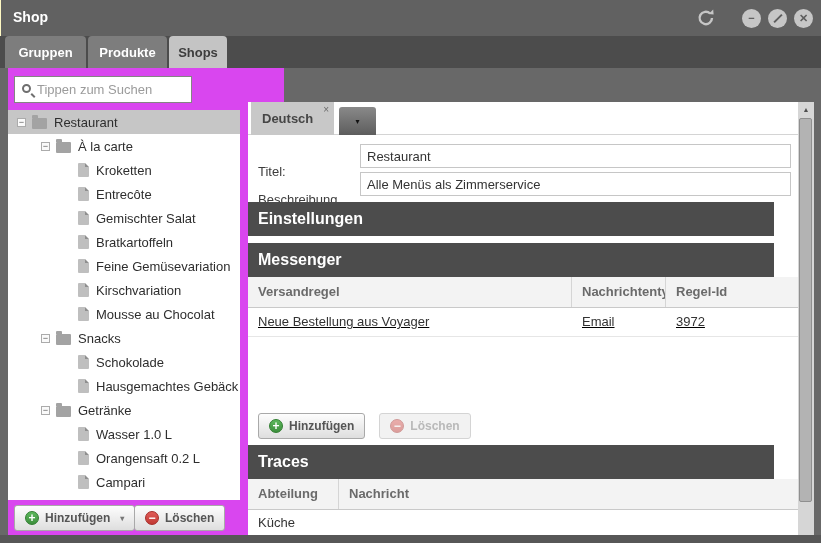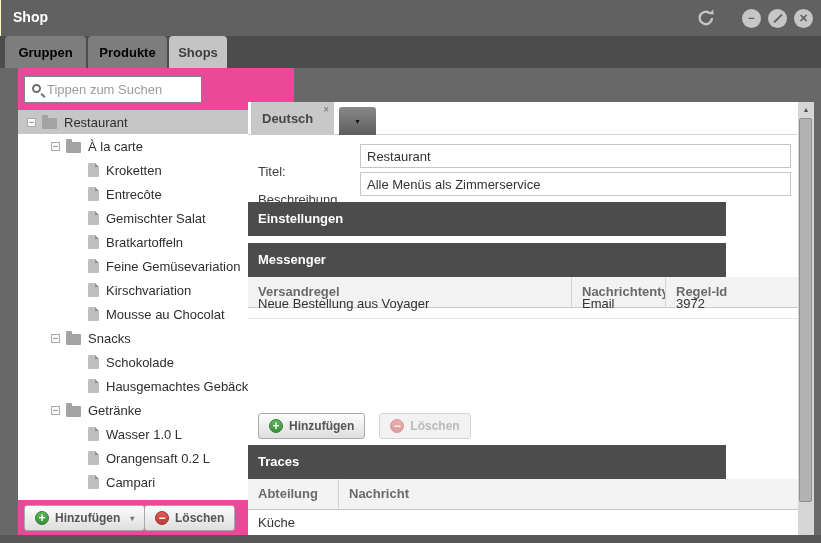--- a/index.html
+++ b/index.html
@@ -12,32 +12,32 @@
   .titlebar { position:absolute; left:0; top:0; right:0; height:36px; background:#616161; border-left:1px solid #fef9c3; }
   .titlebar .title { position:absolute; left:12px; top:9px; color:#fff; font-size:14px; font-weight:bold; }
   .tb-icons { position:absolute; right:8px; top:8px; display:flex; align-items:center; gap:7px; }
   .refresh { width:22px; height:20px; margin-right:18px; }
   .winbtn { width:19px; height:19px; border-radius:50%; background:#c6c6c6; color:#5e5e5e; display:flex; align-items:center; justify-content:center; font-size:11px; font-weight:bold; line-height:1; }
   .winbtn .slash { width:2px; height:11px; background:#5e5e5e; transform:rotate(45deg); }
 
   
   .tabband { position:absolute; left:0; top:36px; right:0; height:32px; background:#4c4c4c; }
   .mtab { position:absolute; top:0; height:32px; display:flex; align-items:center; justify-content:center; font-size:13px; font-weight:bold; border-radius:4px 4px 0 0; cursor:default; }
-  .mtab.inactive { background:#7d7d7d; color:#000000; }
+  .mtab.inactive { background:#7d7d7d; color:#ffffff; }
   .mtab.active   { background:#c4c4c4; color:#3d3d3d; }
   #tab-gruppen  { left:5px;  width:81px; }
   #tab-produkte { left:88px; width:79px; }
   #tab-shops    { left:169px; width:58px;text-align:center; }
 
   
   .content { position:absolute; left:0; top:68px; right:0; bottom:0; background:#686868; }
   .frame-bottom { position:absolute; left:0; bottom:0; right:0; height:8px; background:#575757; z-index:5; }
 
   
-  .leftpanel { position:absolute; left:18px; top:0; width:276px; height:467px; background:#ec4899; }
+  .leftpanel { position:absolute; left:8px; top:0; width:276px; height:467px; background:#d946ef; }
   .searchwrap { position:absolute; left:6px; top:8px; width:178px; height:27px; background:#fff; border:1px solid #848484; display:flex; align-items:center; }
   .search-ic { position:relative; width:9px; height:9px; border:2px solid #6f6f6f; border-radius:50%; margin:0 6px 2px 7px; flex:none; }
   .search-ic::after { content:""; position:absolute; width:2px; height:5px; background:#6f6f6f; left:8px; top:7px; transform:rotate(-45deg); }
   .searchwrap input { border:none; outline:none; flex:1; font-family:"Liberation Sans",sans-serif; font-size:13px; color:#444; min-width:0; background:transparent; }
   .searchwrap input::placeholder { color:#9b9b9b; }
 
   .tree { position:absolute; left:0; top:42px; width:232px; height:390px; background:#fff; overflow:hidden; }
   .trow { height:24px; display:flex; align-items:center; font-size:13px; color:#2e2e2e; white-space:nowrap; }
   .trow.selected { background:#c6c6c6; }
   .lvl0 { padding-left:9px; } .lvl1 { padding-left:33px; } .lvl2 { padding-left:70px; }
@@ -63,21 +63,21 @@
 
   .langstrip { position:absolute; left:0; top:0; width:550px; height:33px; background:#fff; border-bottom:1px solid #d4d4d4; }
   .langtab { position:absolute; left:3px; top:0; width:83px; height:33px; background:#c8c8c8; font-size:13px; font-weight:bold; color:#464646; display:flex; align-items:center; padding-left:11px; }
   .langtab .x { position:absolute; top:2px; right:5px; font-size:10px; font-weight:normal; color:#6b6b6b; }
   .droptab { position:absolute; left:91px; top:5px; width:37px; height:28px; background:linear-gradient(#898989,#5d5d5d); border-radius:3px 3px 0 0; display:flex; align-items:center; justify-content:center; color:#111; font-size:8px; }
 
   .formrow { position:absolute; left:0; width:550px; height:24px; }
   .formrow .flabel { position:absolute; left:10px; top:20px; font-size:13px; color:#3d3d3d; }
   .formrow input { position:absolute; left:112px; top:0; width:431px; height:24px; border:1px solid #c6c6c6; font-family:"Liberation Sans",sans-serif; font-size:13px; color:#333; padding:0 6px; outline:none; }
 
-  .secbar { position:absolute; left:0; width:478px; height:34px; background:#4c4c4c; color:#fff; font-size:13px; font-weight:bold; line-height:34px; padding-left:10px; }
+  .secbar { position:absolute; left:0; width:526px; height:34px; background:#4c4c4c; color:#fff; font-size:16px; font-weight:bold; line-height:34px; padding-left:10px; }
 
   .thead { position:absolute; left:0; width:550px; height:31px; background:#f3f3f3; border-bottom:1px solid #c9c9c9; display:flex; }
   .th { font-size:13px; font-weight:bold; color:#6a6a6a; line-height:30px; padding-left:10px; white-space:nowrap; overflow:hidden; border-right:1px solid #d5d5d5; flex:none; }
   .th:last-child { border-right:none; }
   .trowdata { position:absolute; left:0; width:550px; height:29px; border-bottom:1px solid #e6e6e6; display:flex; }
   .td { font-size:13px; color:#333; line-height:28px; padding-left:10px; white-space:nowrap; overflow:hidden; flex:none; }
 
   
   .m-c1 { width:324px; } .m-c2 { width:94px; } .m-c3 { width:132px; }
   
@@ -246,21 +246,21 @@
 
       <div class="secbar" style="top:141px;">
         <span>Messenger</span>
       </div>
 
       <div class="thead" style="top:175px;">
         <div class="th m-c1">Versandregel</div>
         <div class="th m-c2">Nachrichtentyp</div>
         <div class="th m-c3">Regel-Id</div>
       </div>
-      <div class="trowdata" style="top:188px;">
+      <div class="trowdata" style="top:206px;text-decoration:underline;">
         <div class="td m-c1">Neue Bestellung aus Voyager</div>
         <div class="td m-c2">Email</div>
         <div class="td m-c3">3972</div>
       </div>
 
       <div class="msgbuttons" style="top:311px;">
         <div class="btn">
           <span class="circ green">+</span>
           <span>Hinzufügen</span>
         </div>

